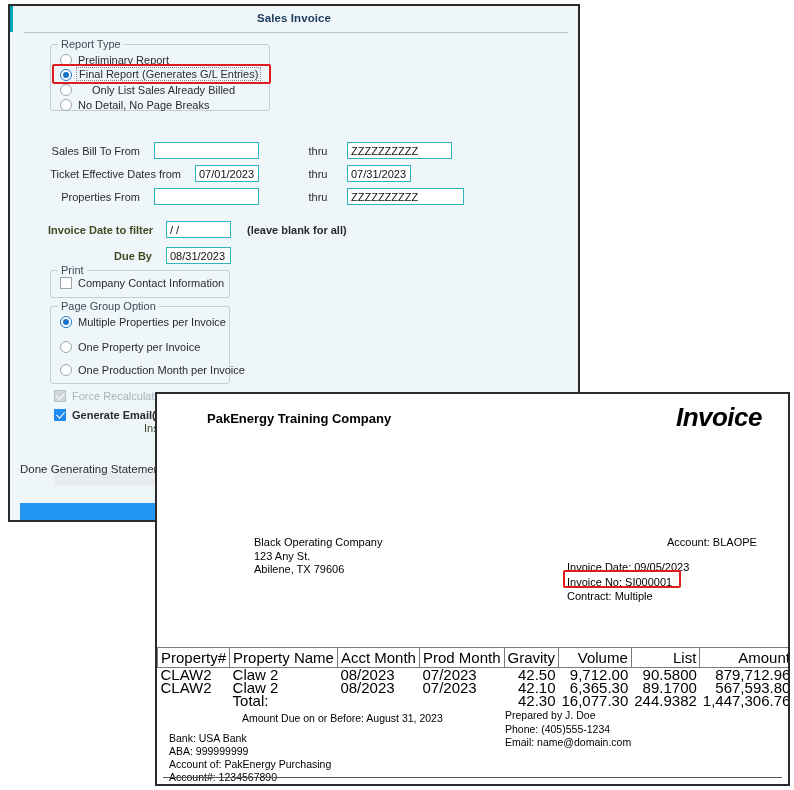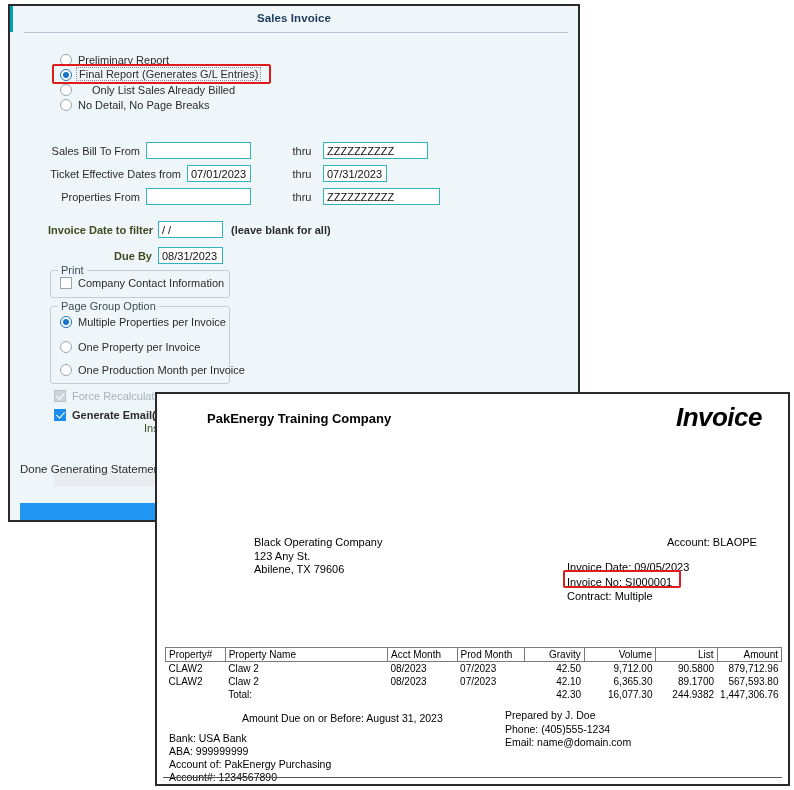--- a/index.html
+++ b/index.html
@@ -161,20 +161,21 @@
   #annot-invoice-no   { left: 563px; top: 570px; width: 118px; height: 18px; }
 
   
   .frow {
     position: absolute;
     display: flex;
     align-items: center;
     font-size: 11px;
     color: #2b2b2b;
     white-space: nowrap;
+    gap: 8px;
   }
   .flabel { text-align: right; }
   .fthru  { width: 42px; text-align: center; color: #2b2b2b; margin-left: 30px; }
   .tbox {
     border: 1px solid #2fb4bd;
     background: #fff;
     height: 17px;
     line-height: 17px;
     font-size: 11px;
     padding: 0 3px;
@@ -257,24 +258,24 @@
     position: absolute;
     left: 410px; top: 166px;
     font-size: 11px;
     line-height: 14.5px;
     color: #000;
   }
 
   
   #inv-table {
     position: absolute;
-    left: 8px; top: 253px;
+    left: 0; top: 253px;
     width: 617px;
     border-collapse: collapse;
-    font-size: 10px;
+    font-size: 15px;
     color: #000;
   }
   #inv-table th {
     border: 1px solid #7a7a7a;
     font-weight: normal;
     padding: 1px 3px;
     background: #fff;
     white-space: nowrap;
   }
   #inv-table td {
@@ -315,20 +316,23 @@
   }
 </style>
 </head>
 <body>
 
 <div id="report-window">
   <div class="left-accent"></div>
   <div class="win-title">Sales Invoice</div>
   <div class="title-sep"></div>
 
+  <div class="group" id="group-report-type">
+    <span class="group-legend">Report Type</span>
+  </div>
 
   <div class="opt" style="left:50px; top:48px;">
     <span class="radio"></span>
     <span>Preliminary Report</span>
   </div>
 
   <div class="opt" style="left:50px; top:62px;">
     <span class="radio checked"></span>
     <span class="focus-box">Final Report (Generates G/L Entries)</span>
   </div>

